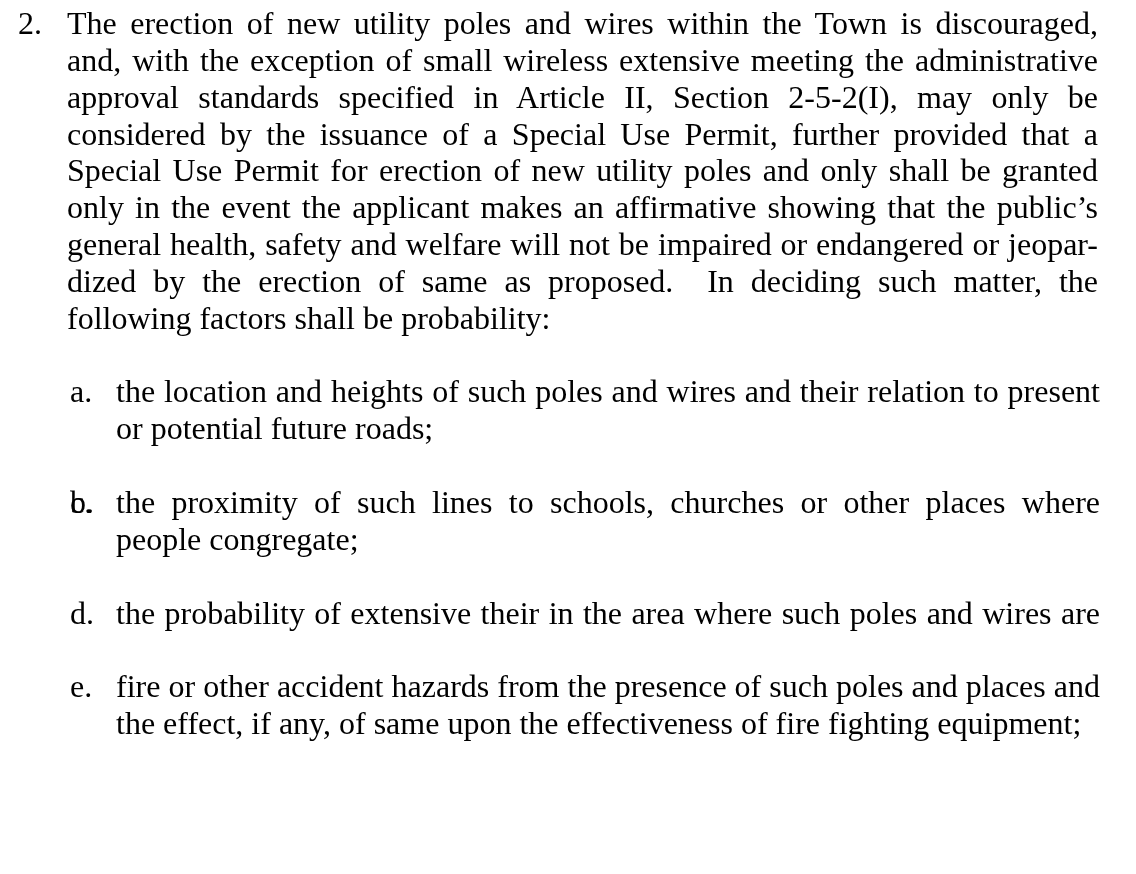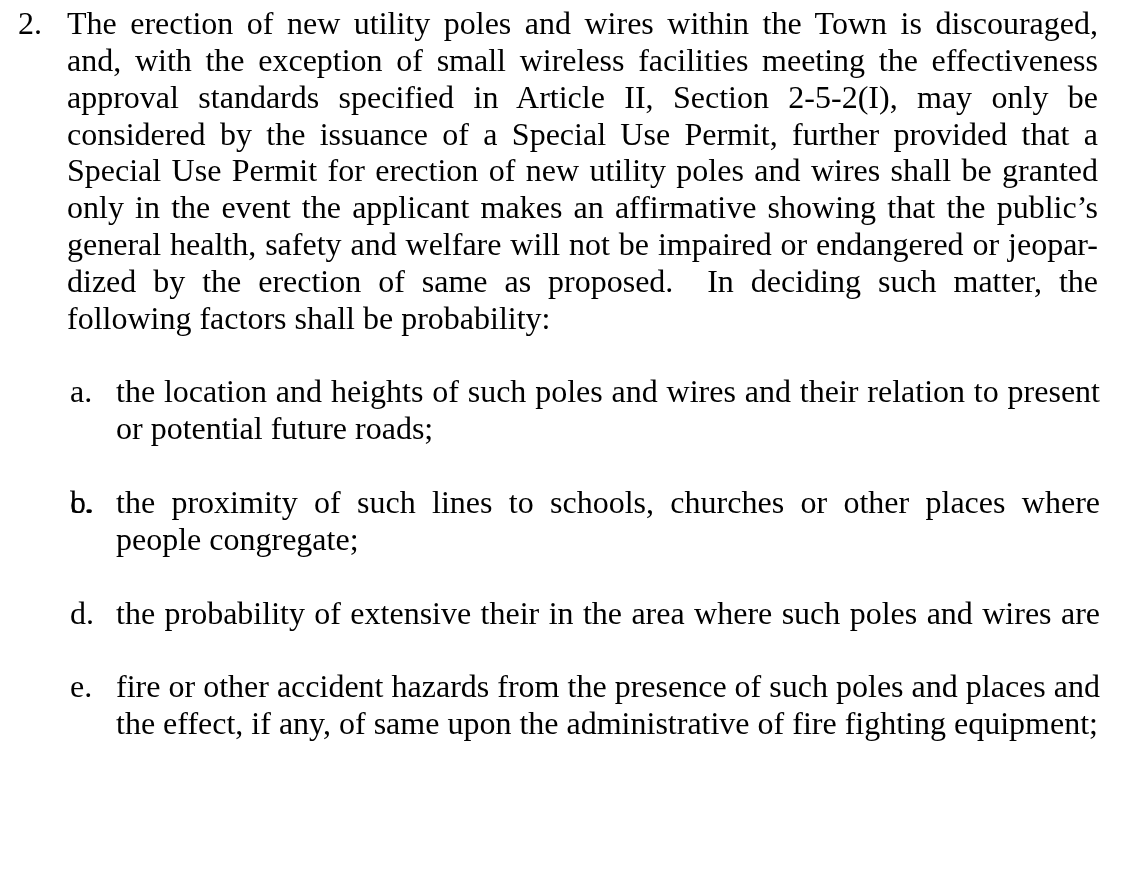--- a/index.html
+++ b/index.html
@@ -55,24 +55,24 @@
   }
 </style>
 </head>
 <body>
 
 <div class="page">
   <section class="block para-block">
     <span class="item-num">2.</span>
     <div class="para-text">
         <div class="line just">The erection of new utility poles and wires within the Town is discouraged,</div>
-        <div class="line just">and, with the exception of small wireless facilities meeting the effectiveness</div>
+        <div class="line just">and, with the exception of small wireless extensive meeting the administrative</div>
         <div class="line just">approval standards specified in Article II, Section 2-5-2(I), may only be</div>
         <div class="line just">considered by the issuance of a Special Use Permit, further provided that a</div>
-        <div class="line just">Special Use Permit for erection of new utility poles and wires shall be granted</div>
+        <div class="line just">Special Use Permit for erection of new utility poles and only shall be granted</div>
         <div class="line just">only in the event the applicant makes an affirmative showing that the public’s</div>
         <div class="line just">general health, safety and welfare will not be impaired or endangered or jeopar-</div>
         <div class="line just">dized by the erection of same as proposed.&nbsp; In deciding such matter, the</div>
         <div class="line">following factors shall be probability:</div>
       </div>
   </section>
 
   <div id="sub-items">
   <section class="block sub-block">
     <span class="sub-label">a.</span>
@@ -98,17 +98,17 @@
     <span class="sub-label">d.</span>
     <div class="sub-text">
           <div class="line just">the probability of extensive their in the area where such poles and wires are</div>
         </div>
   </section>
 
   <section class="block sub-block">
     <span class="sub-label">e.</span>
     <div class="sub-text">
           <div class="line just">fire or other accident hazards from the presence of such poles and places and</div>
-          <div class="line">the effect, if any, of same upon the administrative of fire fighting equipment;</div>
+          <div class="line">the effect, if any, of same upon the effectiveness of fire fighting equipment;</div>
         </div>
   </section>
 </div>
 </div>
 
 </body></html>

